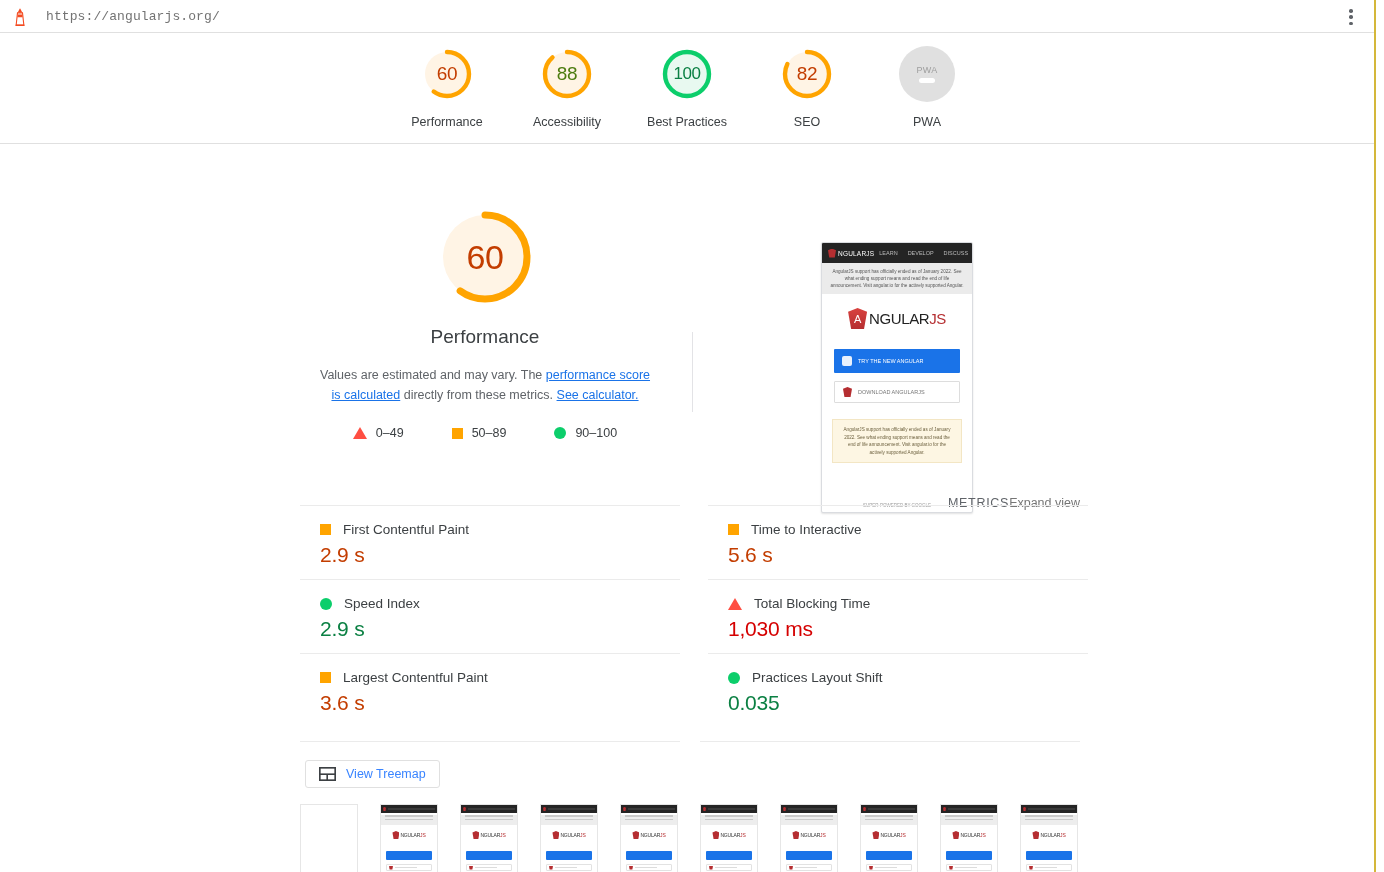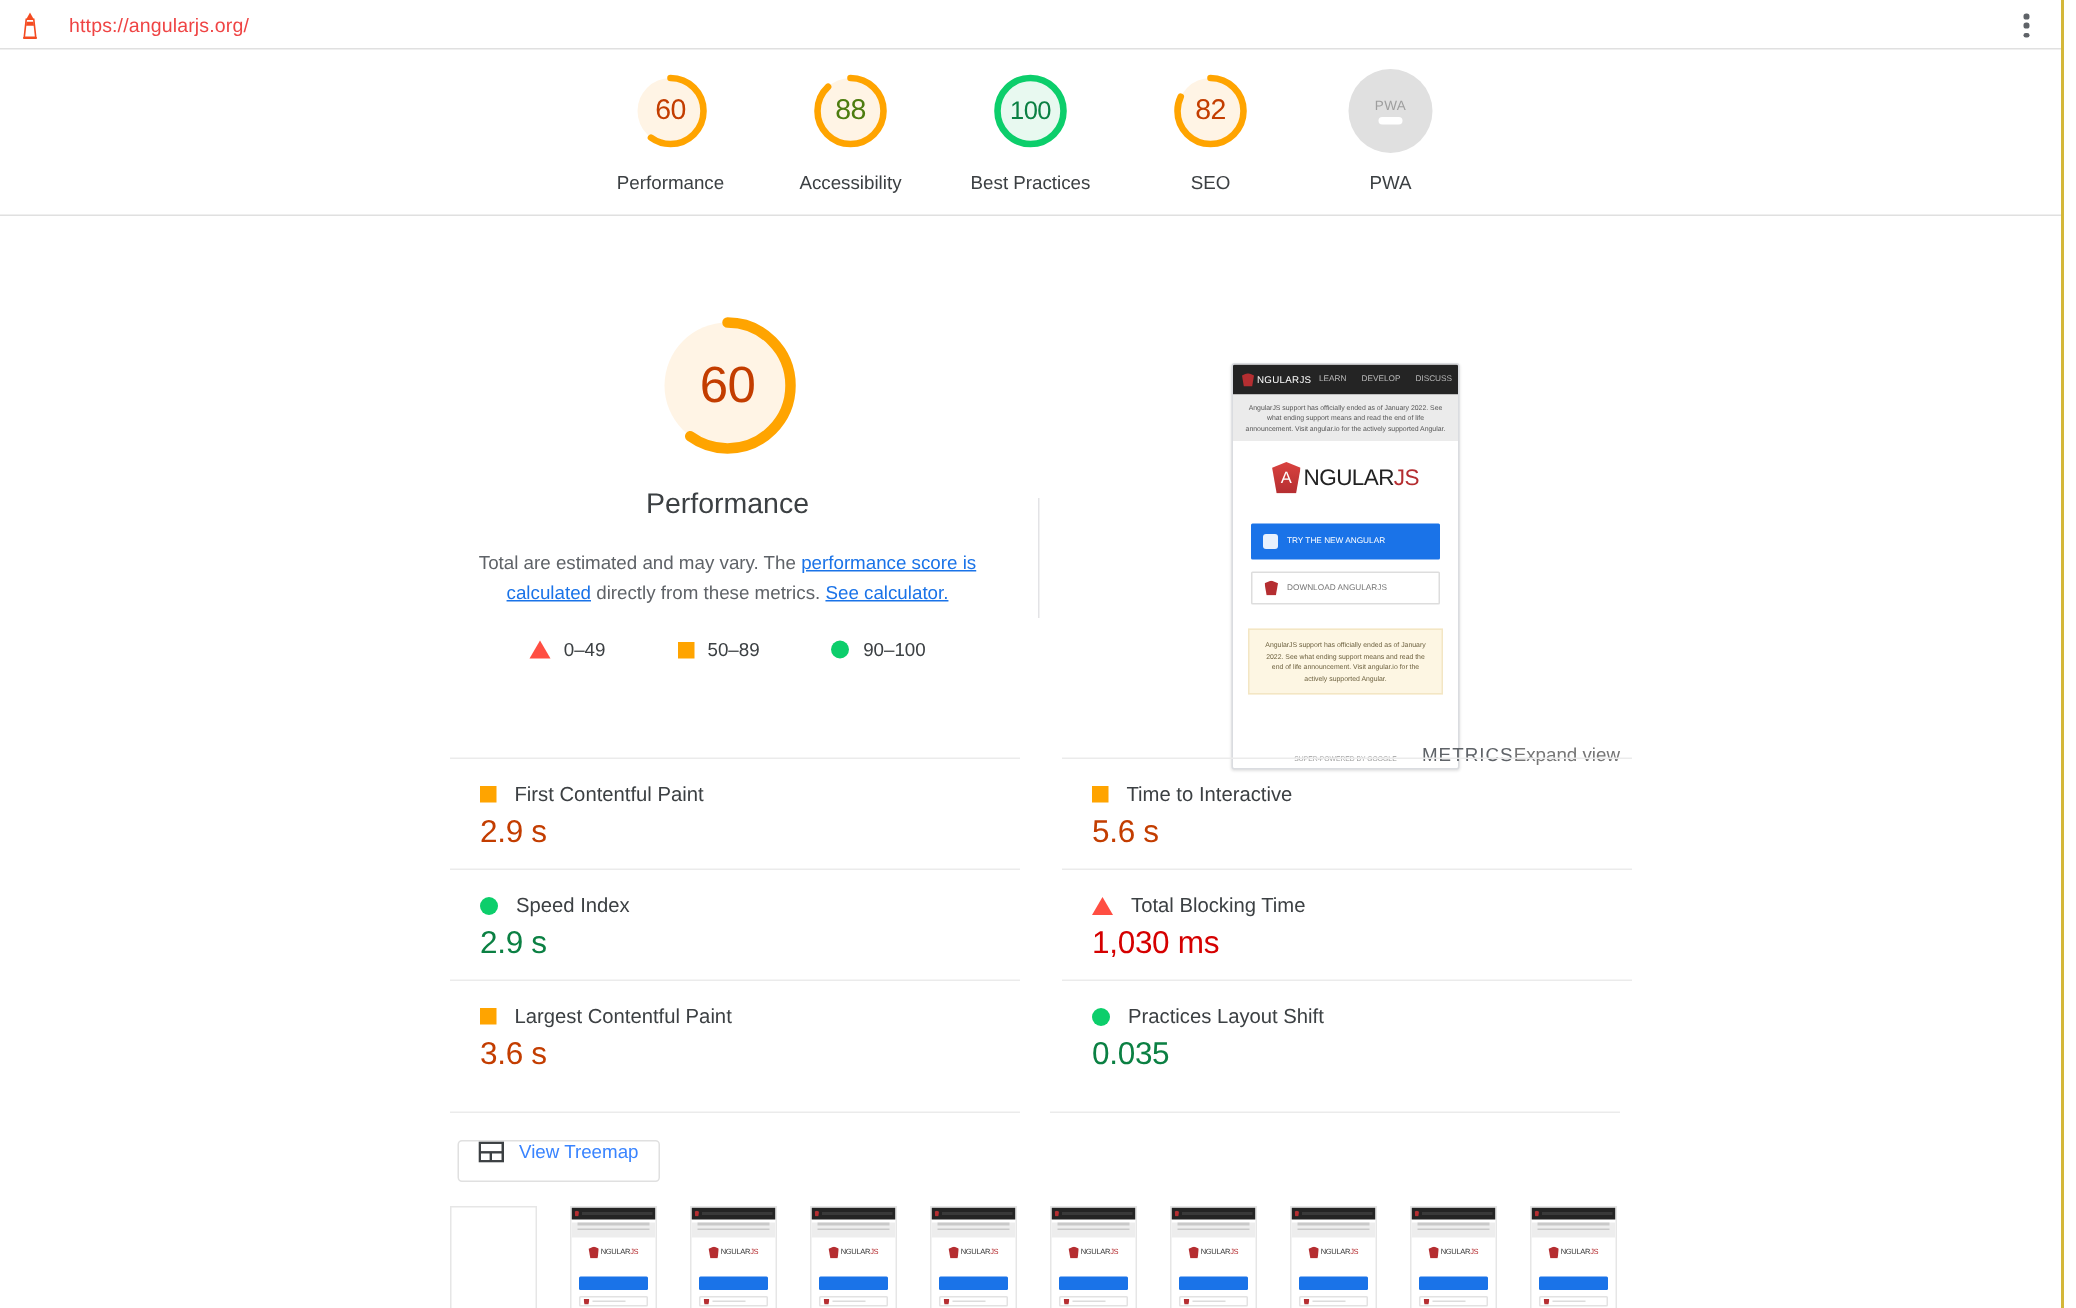--- a/index.html
+++ b/index.html
@@ -19,22 +19,23 @@
   
   .topbar {
     position: absolute; top: 0; left: 0;
     width: 1374px; height: 33px;
     background: #fff;
     display: flex; align-items: center;
   }
   .lh-logo { margin-left: 10px; width: 20px; height: 22px; display: block; }
   .url-text {
     margin-left: 16px;
-    font-size: 13px; color: #ef4444;
+    font-size: 13px; color: #737373;
     letter-spacing: 0.1px;
+    font-family: Liberation Mono, monospace;
   }
   .kebab {
     position: absolute; right: 14px; top: 7px;
     width: 18px; height: 20px;
     display: flex; flex-direction: column; align-items: center; justify-content: space-between;
     padding: 2px 0;
     cursor: pointer;
   }
   .kebab i { display:block; width: 3.5px; height: 3.5px; border-radius: 50%; background: #5f6368; }
   .topbar-divider {
@@ -240,21 +241,21 @@
     position: absolute; left: 300px; top: 597px; width: 380px; height: 1px; background: #ebebeb;
   }
   .metrics-bottom-rule2 {
     position: absolute; left: 700px; top: 597px; width: 380px; height: 1px; background: #ebebeb;
   }
 
   .treemap-btn {
     position: absolute; left: 305px; top: 616px;
     height: 28px; padding: 0 13px;
     background: #fff; border: 1px solid #e0e0e0; border-radius: 3px;
-    display: inline-flex; gap: 10px;
+    display: inline-flex; align-items: center; gap: 10px;
     cursor: pointer;
   }
   .treemap-label { font-size: 12.5px; color: #3984ff; }
 
   
   .filmstrip {
     position: absolute; left: 300px; top: 660px;
     width: 790px; height: 70px;
     display: flex; gap: 22px;
   }
@@ -366,21 +367,21 @@
       <div class="hero-left">
         <div class="big-gauge">
           <svg width="102" height="102" viewBox="0 0 102 102">
             <circle cx="51" cy="51" r="42" fill="#fff4e5"></circle>
             <circle cx="51" cy="51" r="42" fill="none" stroke="#ffa400" stroke-width="7" stroke-linecap="round" stroke-dasharray="158.3 105.6" transform="rotate(-90 51 51)"></circle>
           </svg>
           <div class="big-num">60</div>
         </div>
         <h1 class="hero-title">Performance</h1>
         <p class="hero-desc">
-          <span>Total are estimated and may vary. The </span><a href="#">performance score is calculated</a><span> directly from these metrics. </span><a href="#">See calculator.</a>
+          <span>Values are estimated and may vary. The </span><a href="#">performance score is calculated</a><span> directly from these metrics. </span><a href="#">See calculator.</a>
         </p>
         <div class="legend">
           <div class="legend-item">
             <span class="sw-tri"></span>
             <span>0–49</span>
           </div>
           <div class="legend-item">
             <span class="sw-sq"></span>
             <span>50–89</span>
           </div>

